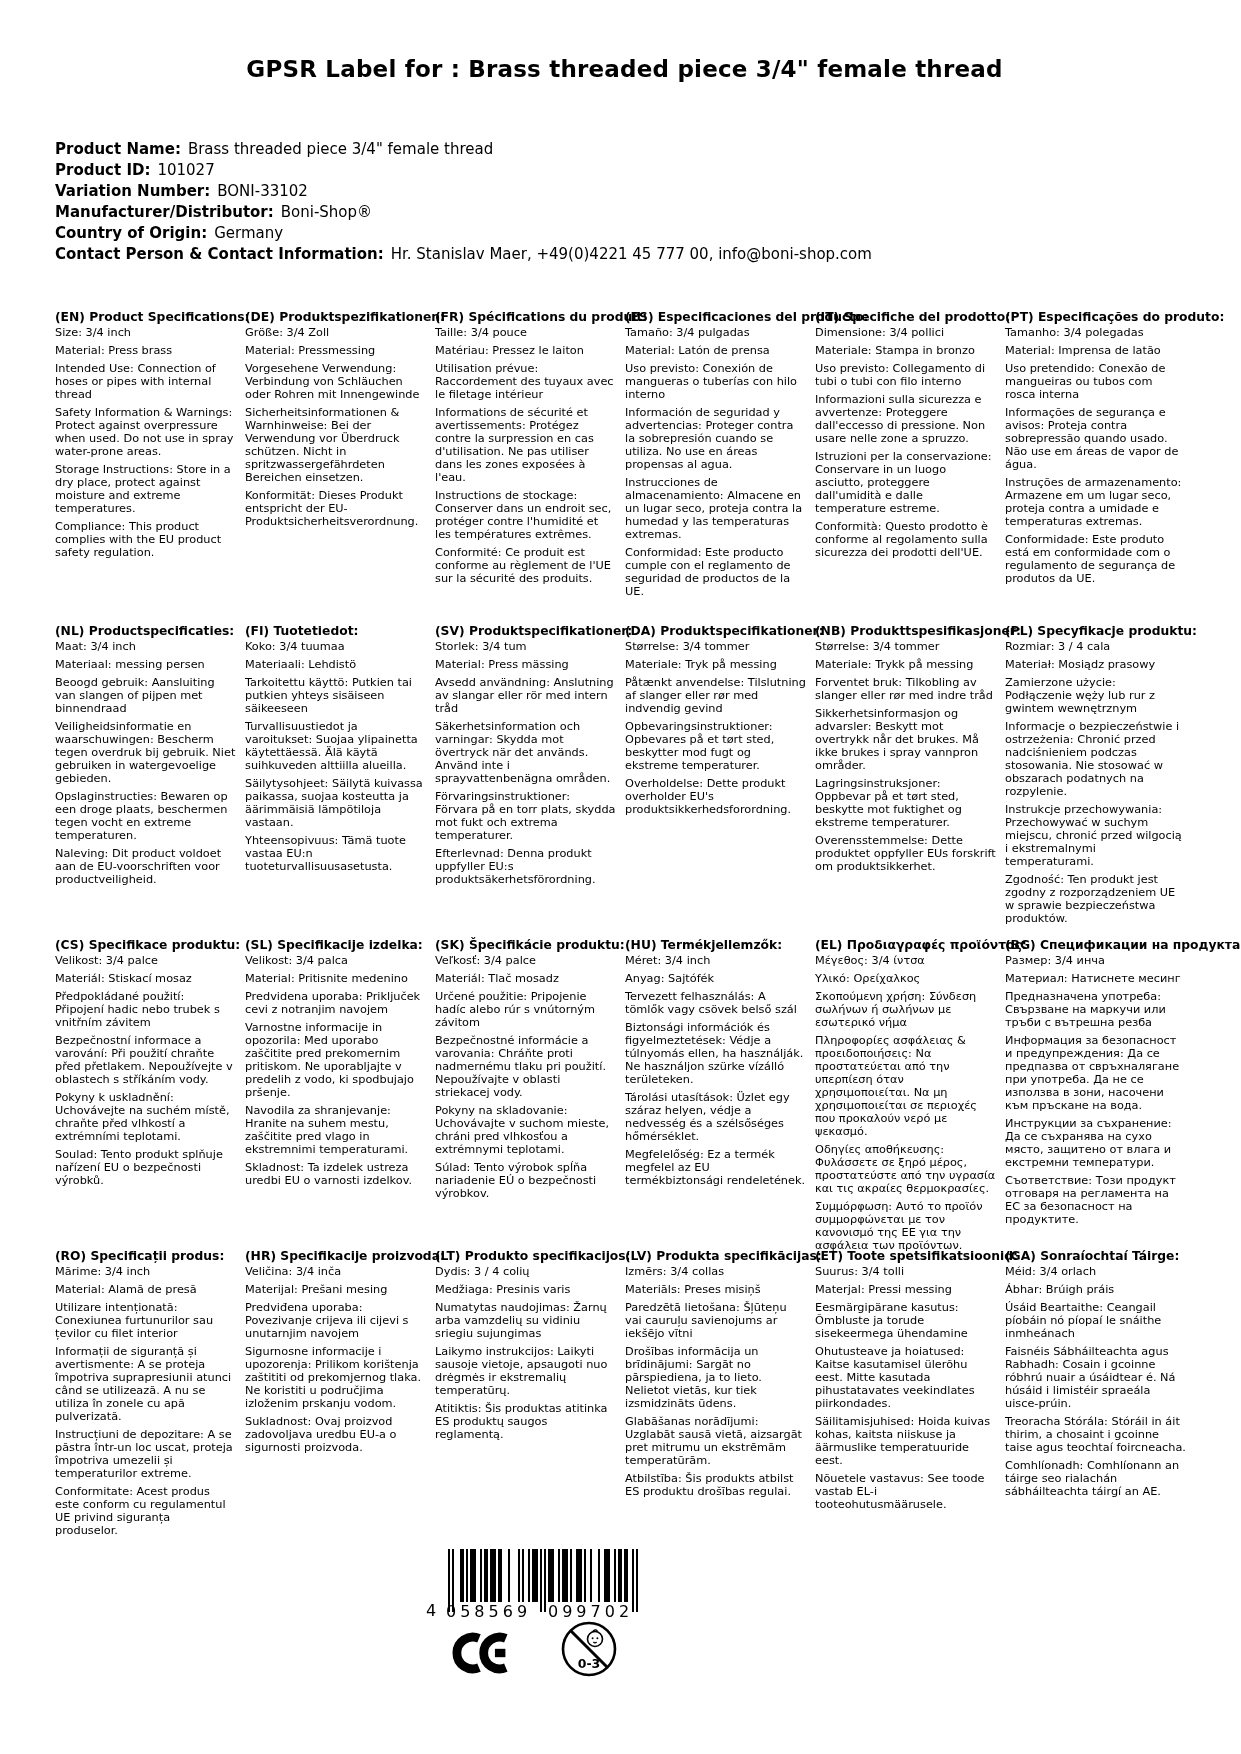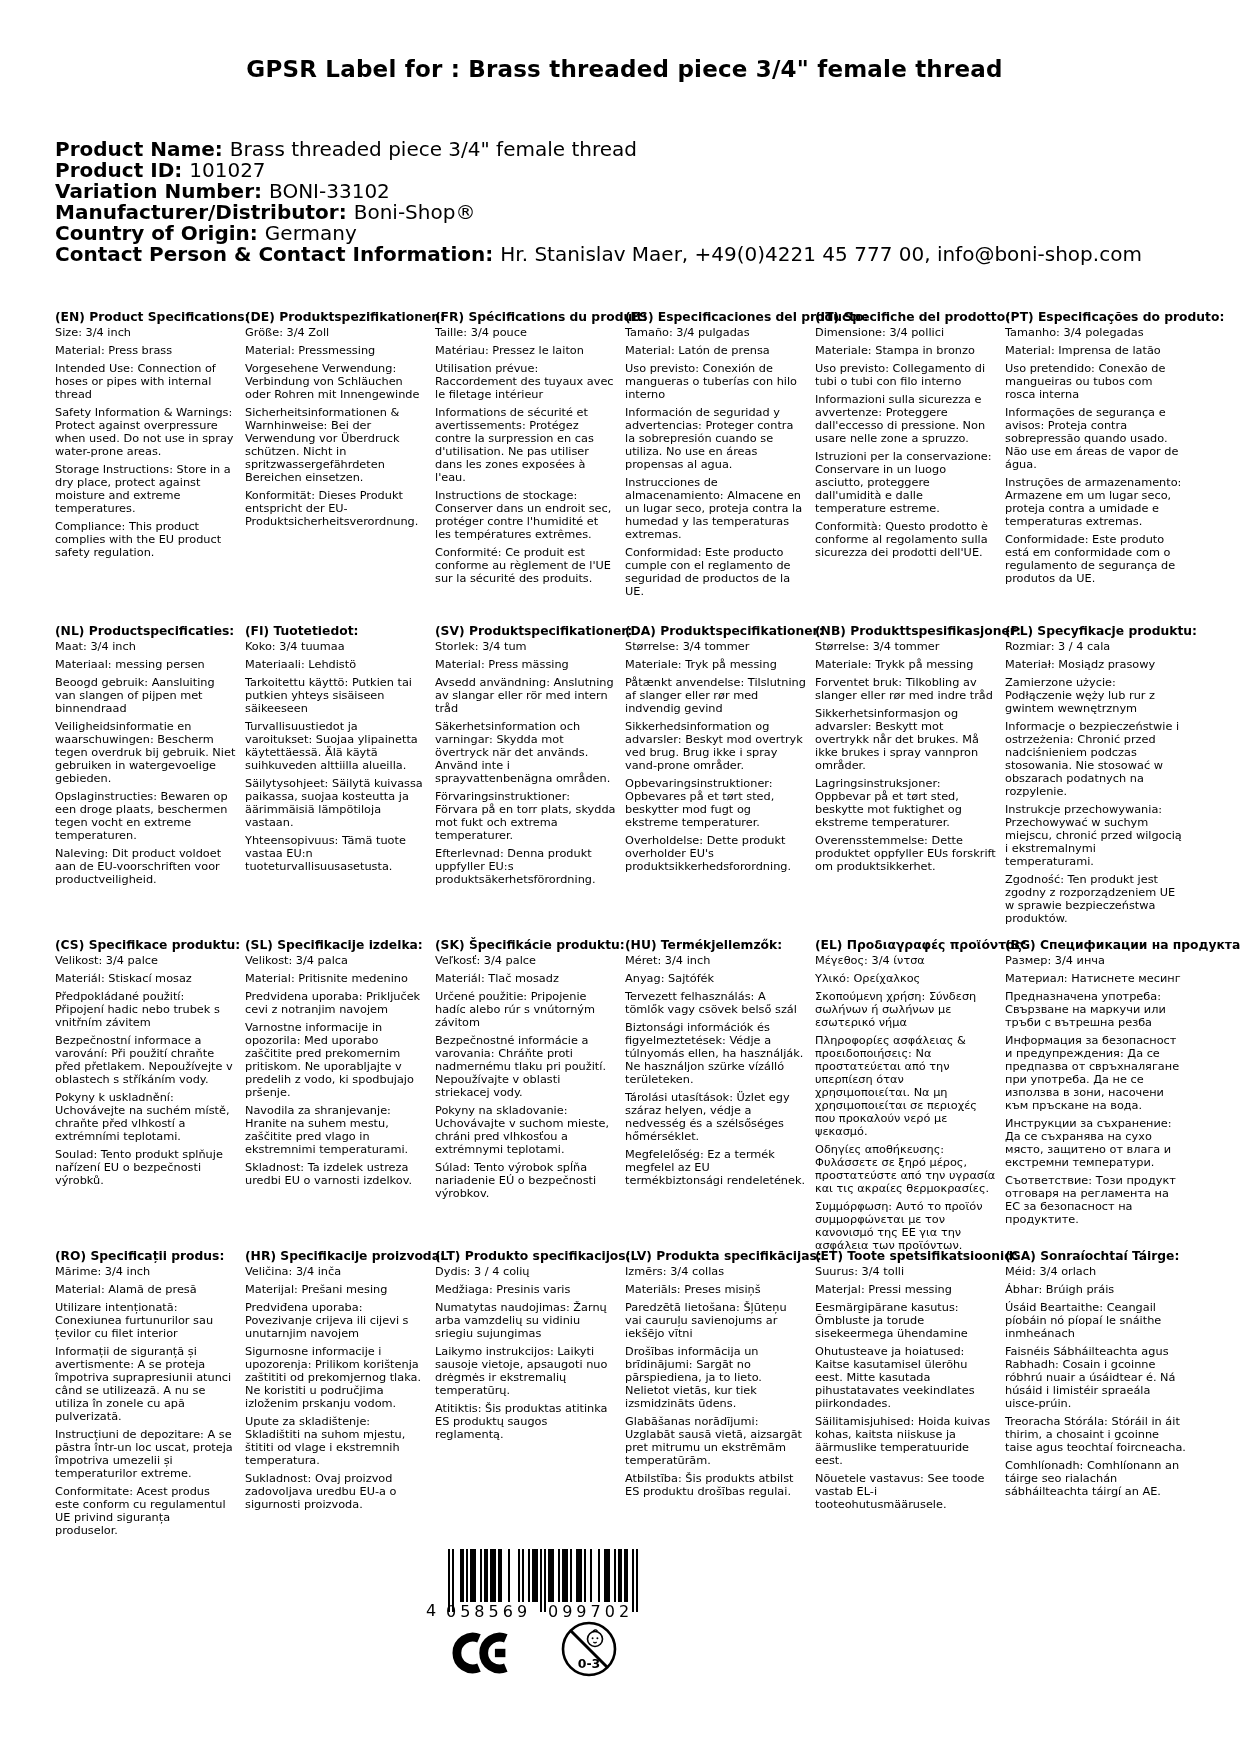--- a/index.html
+++ b/index.html
@@ -4,21 +4,21 @@
 <style>
   html,body{margin:0;padding:0;background:#fff;}
   .page{
     position:relative;width:1241px;height:1754px;background:#fff;color:#000;
     font-family:"DejaVu Sans","Liberation Sans",sans-serif;overflow:hidden;
   }
   .title{
     position:absolute;top:56px;left:4px;width:100%;text-align:center;
     font-size:23px;font-weight:bold;letter-spacing:0.2px;
   }
-  .product-info{position:absolute;left:55px;top:139px;font-size:20px;}
+  .product-info{position:absolute;left:55px;top:139px;font-size:15px;}
   .pi-row{line-height:21px;white-space:nowrap;}
   .pi-label{font-weight:bold;margin-right:7px;}
   .spec-grid{
     position:absolute;left:55px;top:310px;
     display:grid;grid-template-columns:repeat(6,190px);
     grid-template-rows:314px 314px 311px auto;
   }
   .spec-block{width:181px;}
   .spec-heading{font-size:12.3px;font-weight:bold;white-space:nowrap;margin:0 0 2px 0;}
   .spec-par{
@@ -130,21 +130,20 @@
         <p class="spec-par">Avsedd användning: Anslutning av slangar eller rör med intern tråd</p>
         <p class="spec-par">Säkerhetsinformation och varningar: Skydda mot övertryck när det används. Använd inte i sprayvattenbenägna områden.</p>
         <p class="spec-par">Förvaringsinstruktioner: Förvara på en torr plats, skydda mot fukt och extrema temperaturer.</p>
         <p class="spec-par">Efterlevnad: Denna produkt uppfyller EU:s produktsäkerhetsförordning.</p>
       </div>
       <div class="spec-block">
         <div class="spec-heading">(DA) Produktspecifikationer:</div>
         <p class="spec-par">Størrelse: 3/4 tommer</p>
         <p class="spec-par">Materiale: Tryk på messing</p>
         <p class="spec-par">Påtænkt anvendelse: Tilslutning af slanger eller rør med indvendig gevind</p>
-        <p class="spec-par">Sikkerhedsinformation og advarsler: Beskyt mod overtryk ved brug. Brug ikke i spray vand-prone områder.</p>
         <p class="spec-par">Opbevaringsinstruktioner: Opbevares på et tørt sted, beskytter mod fugt og ekstreme temperaturer.</p>
         <p class="spec-par">Overholdelse: Dette produkt overholder EU's produktsikkerhedsforordning.</p>
       </div>
       <div class="spec-block">
         <div class="spec-heading">(NB) Produkttspesifikasjoner:</div>
         <p class="spec-par">Størrelse: 3/4 tommer</p>
         <p class="spec-par">Materiale: Trykk på messing</p>
         <p class="spec-par">Forventet bruk: Tilkobling av slanger eller rør med indre tråd</p>
         <p class="spec-par">Sikkerhetsinformasjon og advarsler: Beskytt mot overtrykk når det brukes. Må ikke brukes i spray vannpron områder.</p>
         <p class="spec-par">Lagringsinstruksjoner: Oppbevar på et tørt sted, beskytte mot fuktighet og ekstreme temperaturer.</p>
@@ -221,21 +220,20 @@
         <p class="spec-par">Informații de siguranță și avertismente: A se proteja împotriva suprapresiunii atunci când se utilizează. A nu se utiliza în zonele cu apă pulverizată.</p>
         <p class="spec-par">Instrucțiuni de depozitare: A se păstra într-un loc uscat, proteja împotriva umezelii și temperaturilor extreme.</p>
         <p class="spec-par">Conformitate: Acest produs este conform cu regulamentul UE privind siguranța produselor.</p>
       </div>
       <div class="spec-block">
         <div class="spec-heading">(HR) Specifikacije proizvoda:</div>
         <p class="spec-par">Veličina: 3/4 inča</p>
         <p class="spec-par">Materijal: Prešani mesing</p>
         <p class="spec-par">Predviđena uporaba: Povezivanje crijeva ili cijevi s unutarnjim navojem</p>
         <p class="spec-par">Sigurnosne informacije i upozorenja: Prilikom korištenja zaštititi od prekomjernog tlaka. Ne koristiti u područjima izloženim prskanju vodom.</p>
-        <p class="spec-par">Upute za skladištenje: Skladištiti na suhom mjestu, štititi od vlage i ekstremnih temperatura.</p>
         <p class="spec-par">Sukladnost: Ovaj proizvod zadovoljava uredbu EU-a o sigurnosti proizvoda.</p>
       </div>
       <div class="spec-block">
         <div class="spec-heading">(LT) Produkto specifikacijos:</div>
         <p class="spec-par">Dydis: 3 / 4 colių</p>
         <p class="spec-par">Medžiaga: Presinis varis</p>
         <p class="spec-par">Numatytas naudojimas: Žarnų arba vamzdelių su vidiniu sriegiu sujungimas</p>
         <p class="spec-par">Laikymo instrukcijos: Laikyti sausoje vietoje, apsaugoti nuo drėgmės ir ekstremalių temperatūrų.</p>
         <p class="spec-par">Atitiktis: Šis produktas atitinka ES produktų saugos reglamentą.</p>
       </div>

